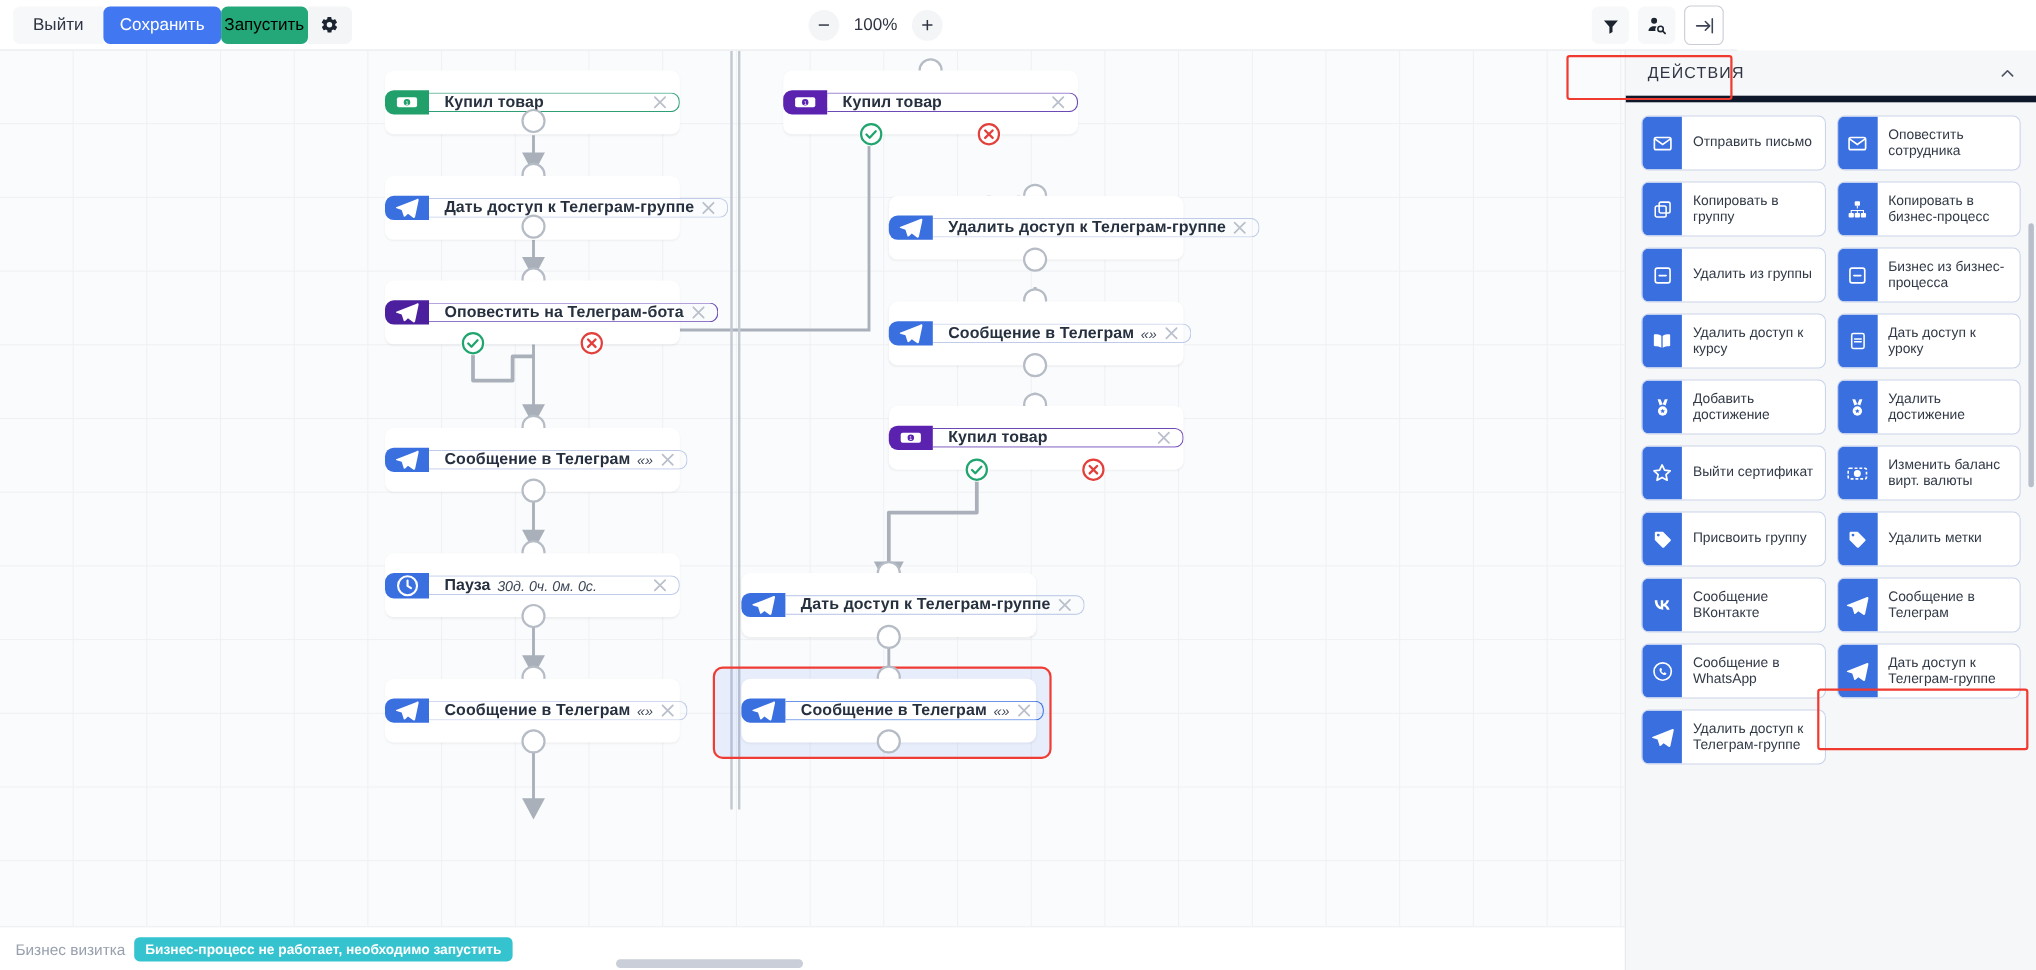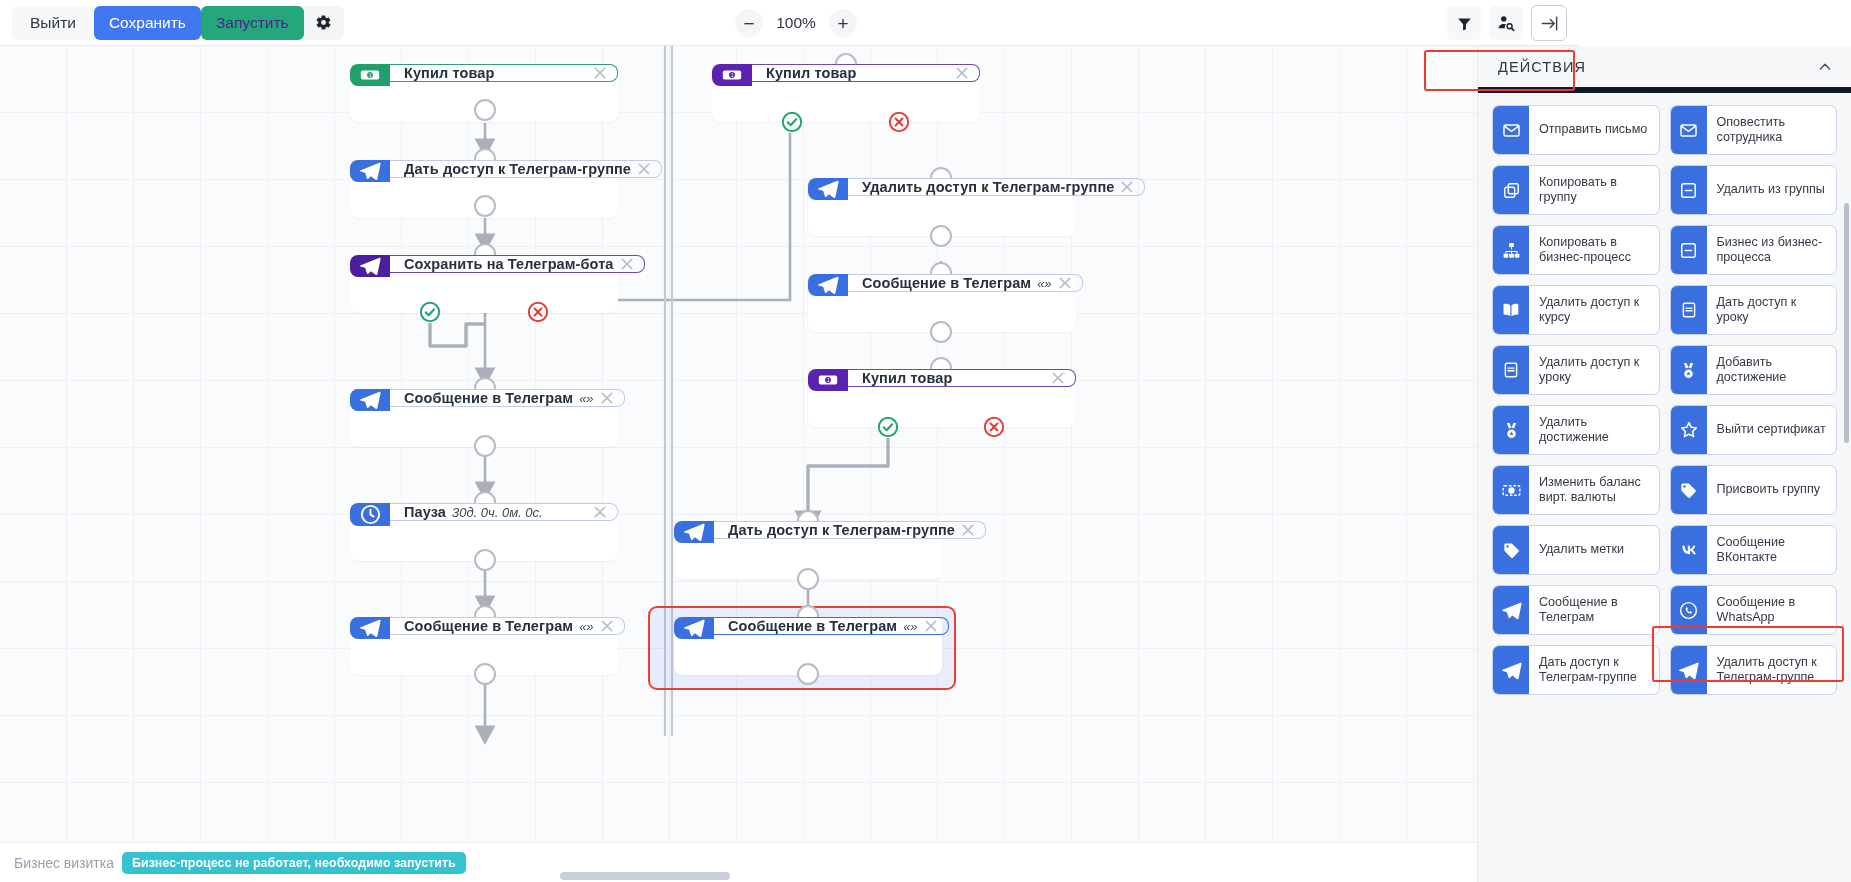--- a/index.html
+++ b/index.html
@@ -22,21 +22,21 @@
   }
   .tb-left { display: flex; align-items: center; gap: 0; padding-left: 12px; }
   .btn {
     height: 34px; border-radius: 6px;
     display: inline-flex; align-items: center; justify-content: center;
     font-size: 15.5px; padding: 0 16px; cursor: pointer;
     white-space: nowrap; border: none;
   }
   .btn-exit { background: #f7f8fa; color: #2f3542; border-radius: 6px 0 0 6px; padding: 0 18px; }
   .btn-save { background: #4277f2; color: #fff; font-weight: 400; padding: 0 15px; }
-  .btn-run  { background: #24a87a; color: #4c1d95; padding: 0 15px; }
+  .btn-run  { background: #24a87a; color: #000000; padding: 0 3px; }
   .btn-gear { background: #f4f5f7; width: 40px; padding: 0; border-radius: 0 6px 6px 0; }
   .gear { width: 17px; height: 17px; display:block; }
 
   .tb-zoom {
     position: absolute; left: 735px; top: 0; height: 46px;
     display: flex; align-items: center; gap: 10px;
   }
   .zbtn {
     width: 28px; height: 28px; border-radius: 50%;
     background: #f4f5f7; color: #2f3542;
@@ -69,21 +69,21 @@
     overflow: hidden;
   }
   .svg-layer { position:absolute; inset:0; width:100%; height:100%; pointer-events:none; }
 
   
   .node {
     position: absolute;
     height: 58px;
     background: #ffffff;
     border-radius: 8px;
-    display: flex; align-items: flex-start;
+    display: flex; align-items: center;
     box-shadow: 0 1px 2px rgba(16,24,40,.05);
     cursor: pointer;
   }
   .node .nicon {
     width: 40px; flex: 0 0 40px;
     border-radius: 8px 0 0 8px;
     display:flex; align-items:center; justify-content:center;
   }
   .node .nbody {
     flex: 1 1 auto; border: 1px solid #cdd3e0; border-left: none;
@@ -311,21 +311,21 @@
     <div class="port" style="left:485px; top:160px;"></div>
     <div class="port" style="left:485px; top:208px;"></div>
 
     <div class="node n-purple" style="left:350px; top:209px; width:268px;">
       <div class="nicon">
         <svg width="22" height="22" viewBox="0 0 24 24" fill="#fff">
             <path d="M21.6 3.4 1.9 11.1c-1.1.43-1.1 1.05-.2 1.32l5 1.56 1.93 5.9c.23.64.12.9.8.9.52 0 .75-.24 1.04-.52l2.5-2.43 5.2 3.84c.96.53 1.65.25 1.89-.89l3.42-16.1c.35-1.4-.53-2.03-1.87-1.43z"></path>
           </svg>
       </div>
       <div class="nbody">
-        <span class="ntitle">Сохранить на Телеграм-бота</span>
+        <span class="ntitle">Оповестить на Телеграм-бота</span>
         <svg class="nclose" viewBox="0 0 24 24" fill="none" stroke="currentColor" stroke-width="2.4" stroke-linecap="round">
             <path d="M5 5l14 14M19 5L5 19"></path>
           </svg>
       </div>
     </div>
     <div class="badge" style="left:430px; top:266px;">
       <svg width="24" height="24" viewBox="0 0 24 24">
           <circle cx="12" cy="12" r="10" fill="#fff" stroke="#21a56f" stroke-width="2.2"></circle>
           <path d="M7.3 12.3l3.2 3.2 6-6.4" fill="none" stroke="#21a56f" stroke-width="2.3" stroke-linecap="round" stroke-linejoin="round"></path>
         </svg>
@@ -554,30 +554,20 @@
         </div>
 
         <div class="acard">
           <div class="aic">
               <svg width="19" height="19" viewBox="0 0 24 24" fill="none" stroke="#fff" stroke-width="1.8">
                 <rect x="8" y="3.5" width="12.5" height="12.5" rx="2"></rect>
                 <rect x="3.5" y="8" width="12.5" height="12.5" rx="2"></rect>
               </svg>
             </div>
           <div class="alb">Копировать в группу</div>
-        </div>
-
-        <div class="acard">
-          <div class="aic">
-              <svg width="19" height="19" viewBox="0 0 24 24" fill="none" stroke="#fff" stroke-width="1.9">
-                <rect x="3.5" y="3.5" width="17" height="17" rx="2.5"></rect>
-                <path d="M8 12h8" stroke-linecap="round"></path>
-              </svg>
-            </div>
-          <div class="alb">Удалить из группы</div>
         </div>
 
         <div class="acard">
           <div class="aic">
               <svg width="19" height="19" viewBox="0 0 24 24" fill="#fff">
                 <rect x="9" y="2.5" width="6" height="5" rx="1"></rect>
                 <rect x="2" y="16" width="6" height="5" rx="1"></rect>
                 <rect x="9" y="16" width="6" height="5" rx="1"></rect>
                 <rect x="16" y="16" width="6" height="5" rx="1"></rect>
                 <path d="M11.4 7.5h1.2v3.3h-1.2zM4.4 12.6h15.2v1.2H4.4zM4.4 12.6h1.2v3.4H4.4zM11.4 12.6h1.2v3.4h-1.2zM18.4 12.6h1.2v3.4h-1.2z"></path>
@@ -586,20 +576,30 @@
           <div class="alb">Копировать в бизнес-процесс</div>
         </div>
 
         <div class="acard">
           <div class="aic">
               <svg width="19" height="19" viewBox="0 0 24 24" fill="none" stroke="#fff" stroke-width="1.9">
                 <rect x="3.5" y="3.5" width="17" height="17" rx="2.5"></rect>
                 <path d="M8 12h8" stroke-linecap="round"></path>
               </svg>
             </div>
+          <div class="alb">Удалить из группы</div>
+        </div>
+
+        <div class="acard">
+          <div class="aic">
+              <svg width="19" height="19" viewBox="0 0 24 24" fill="none" stroke="#fff" stroke-width="1.9">
+                <rect x="3.5" y="3.5" width="17" height="17" rx="2.5"></rect>
+                <path d="M8 12h8" stroke-linecap="round"></path>
+              </svg>
+            </div>
           <div class="alb">Бизнес из бизнес-процесса</div>
         </div>
 
 
         <div class="acard">
           <div class="aic">
               <svg width="20" height="20" viewBox="0 0 24 24" fill="#fff">
                 <path d="M11.2 6.2C9.4 5 7.3 4.6 4.2 4.6c-.7 0-1.2.4-1.2 1v11c0 .6.5 1 1.2 1 3 0 4.8.4 6.4 1.5.3.2.6 0 .6-.3V6.6a.5.5 0 0 0-.2-.4zM19.8 4.6c-3.1 0-5.2.4-7 1.6a.5.5 0 0 0-.2.4v12.2c0 .3.3.5.6.3 1.6-1.1 3.4-1.5 6.4-1.5.7 0 1.2-.4 1.2-1v-11c0-.6-.5-1-1.2-1z"></path>
               </svg>
             </div>
@@ -609,29 +609,20 @@
         <div class="acard">
           <div class="aic">
               <svg width="18" height="18" viewBox="0 0 24 24" fill="none" stroke="#fff" stroke-width="1.9">
                 <rect x="4.5" y="3" width="15" height="18" rx="2"></rect>
                 <path d="M8 9.5h8M8 13h8" stroke-linecap="round"></path>
               </svg>
             </div>
           <div class="alb">Дать доступ к уроку</div>
         </div>
 
-        <div class="acard">
-          <div class="aic">
-              <svg width="18" height="18" viewBox="0 0 24 24" fill="none" stroke="#fff" stroke-width="1.9">
-                <rect x="4.5" y="3" width="15" height="18" rx="2"></rect>
-                <path d="M8 9.5h8M8 13h8" stroke-linecap="round"></path>
-              </svg>
-            </div>
-          <div class="alb">Удалить доступ к уроку</div>
-        </div>
 
         <div class="acard">
           <div class="aic">
               <svg width="19" height="19" viewBox="0 0 24 24" fill="#fff">
                 <path d="M6.2 2.5h3.3L12 8.2 8.6 9.6 6.2 2.5zM17.8 2.5h-3.3L12 8.2l3.4 1.4 2.4-7.1z"></path>
                 <circle cx="12" cy="16" r="5.4"></circle>
                 <path d="M12 13.3l.8 1.7 1.9.2-1.4 1.3.4 1.9-1.7-1-1.7 1 .4-1.9-1.4-1.3 1.9-.2z" fill="#3a6fe0"></path>
               </svg>
             </div>
           <div class="alb">Добавить достижение</div>

